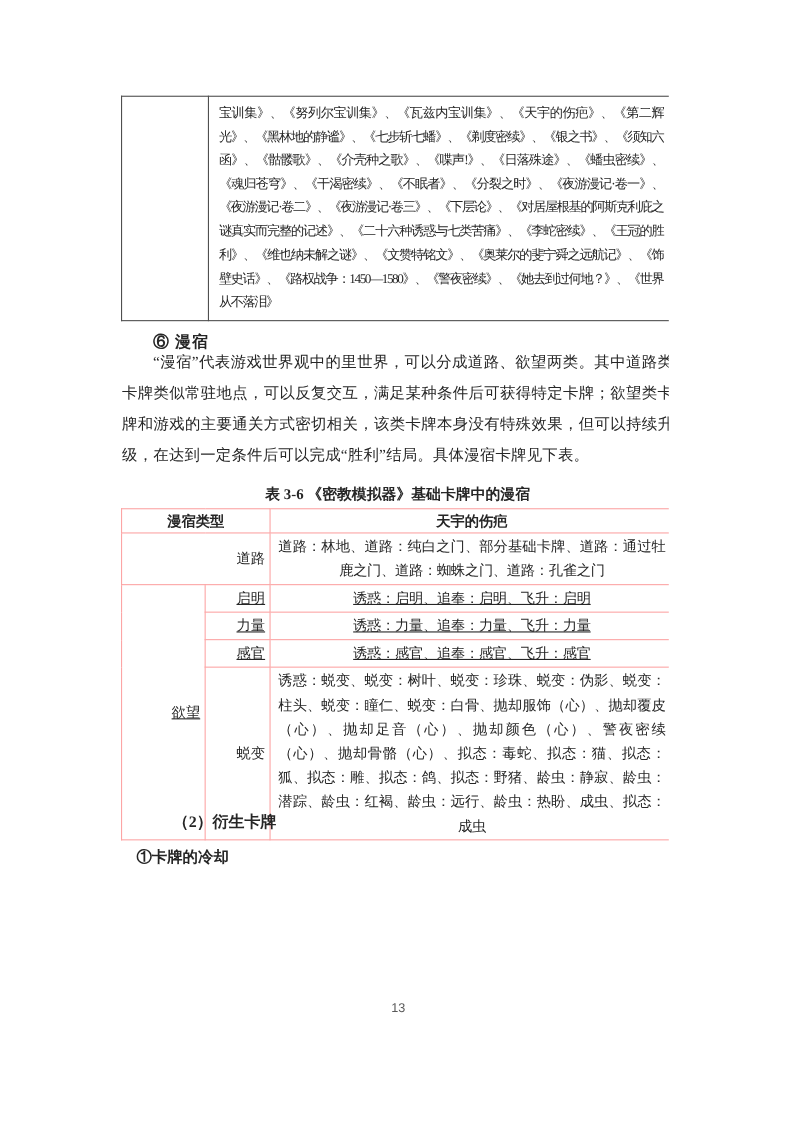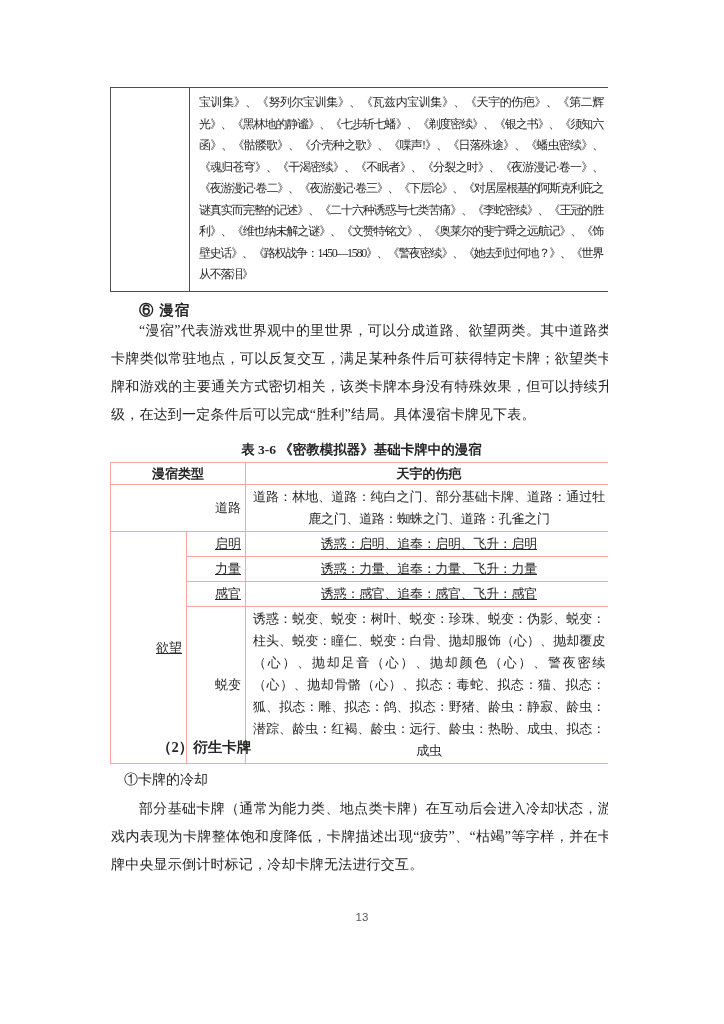--- a/index.html
+++ b/index.html
@@ -44,21 +44,21 @@
   .t2 .hdr td { font-weight:bold; text-align:center; height:21px; padding:0 4px; }
   .t2 .label { text-align:right; vertical-align:middle;border-radius:23px; }
   .t2 .content {
     text-align:justify; text-align-last:center;
     line-height:22px; letter-spacing:-0.3px; padding:1px 7px; vertical-align:middle;
   }
   .t2 .sub td { height:21px;text-decoration:underline; }
 
   
   .h22  { position:absolute; left:137px; top:738px; font-size:14.5px; font-weight:bold;margin-left:20px; }
-  .h221 { position:absolute; left:124px; top:771px; font-size:14px;   font-weight:normal; }
+  .h221 { position:absolute; left:124px; top:771px; font-size:14px;   font-weight:bold; }
   .p2 { top:795px; }
 
   .pagenum {
     position:absolute; left:0; top:911px; width:724px;
     text-align:center; font-size:11.5px; color:#595959;
     font-family:"Liberation Sans","DejaVu Sans",sans-serif;
   }
 </style>
 </head>
 <body>
@@ -109,17 +109,16 @@
     </tr>
     <tr>
       <td class="label">蜕变</td>
       <td class="content">诱惑：蜕变、蜕变：树叶、蜕变：珍珠、蜕变：伪影、蜕变：柱头、蜕变：瞳仁、蜕变：白骨、抛却服饰（心）、抛却覆皮（心）、抛却足音（心）、抛却颜色（心）、警夜密续（心）、抛却骨骼（心）、拟态：毒蛇、拟态：猫、拟态：狐、拟态：雕、拟态：鸽、拟态：野猪、龄虫：静寂、龄虫：潜踪、龄虫：红褐、龄虫：远行、龄虫：热盼、成虫、拟态：成虫</td>
     </tr>
   </tbody>
     </table>
 
   <div class="h22">（2）衍生卡牌</div>
   <div class="h221">①卡牌的冷却</div>
-  <div class="para p2">部分基础卡牌（通常为能力类、地点类卡牌）在互动后会进入冷却状态，游戏内表现为卡牌整体饱和度降低，卡牌描述出现“疲劳”、“枯竭”等字样，并在卡牌中央显示倒计时标记，冷却卡牌无法进行交互。</div>
 
   <div class="pagenum">13</div>
 
 </div>
 
 </body></html>

